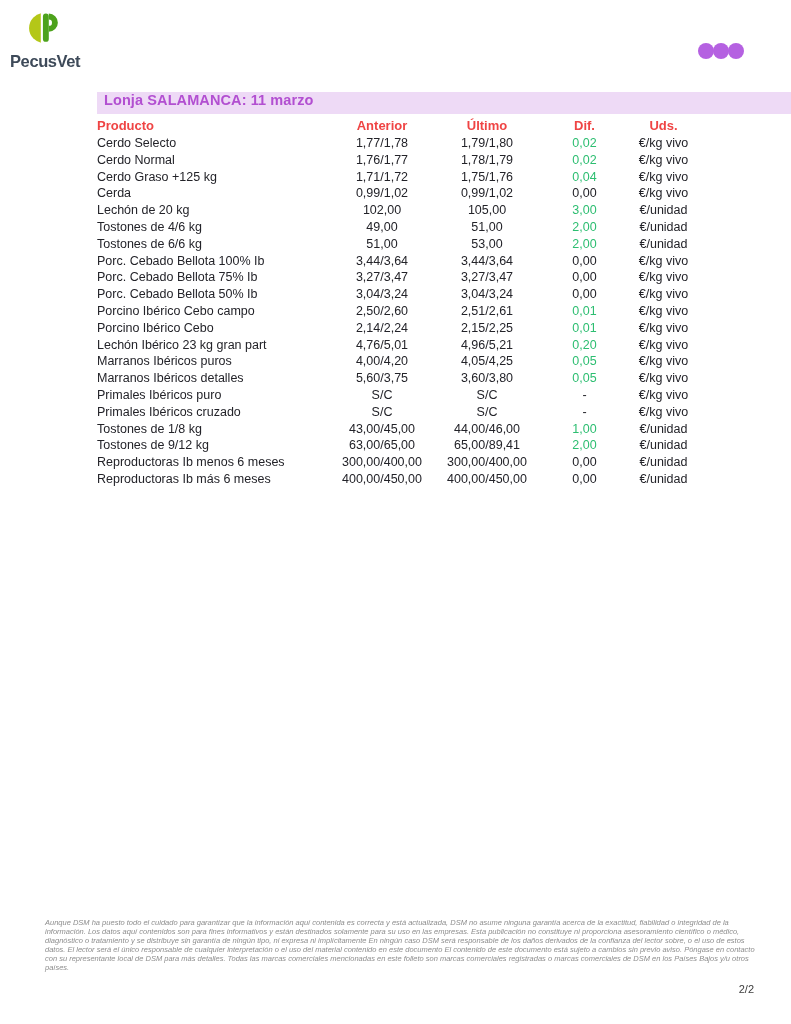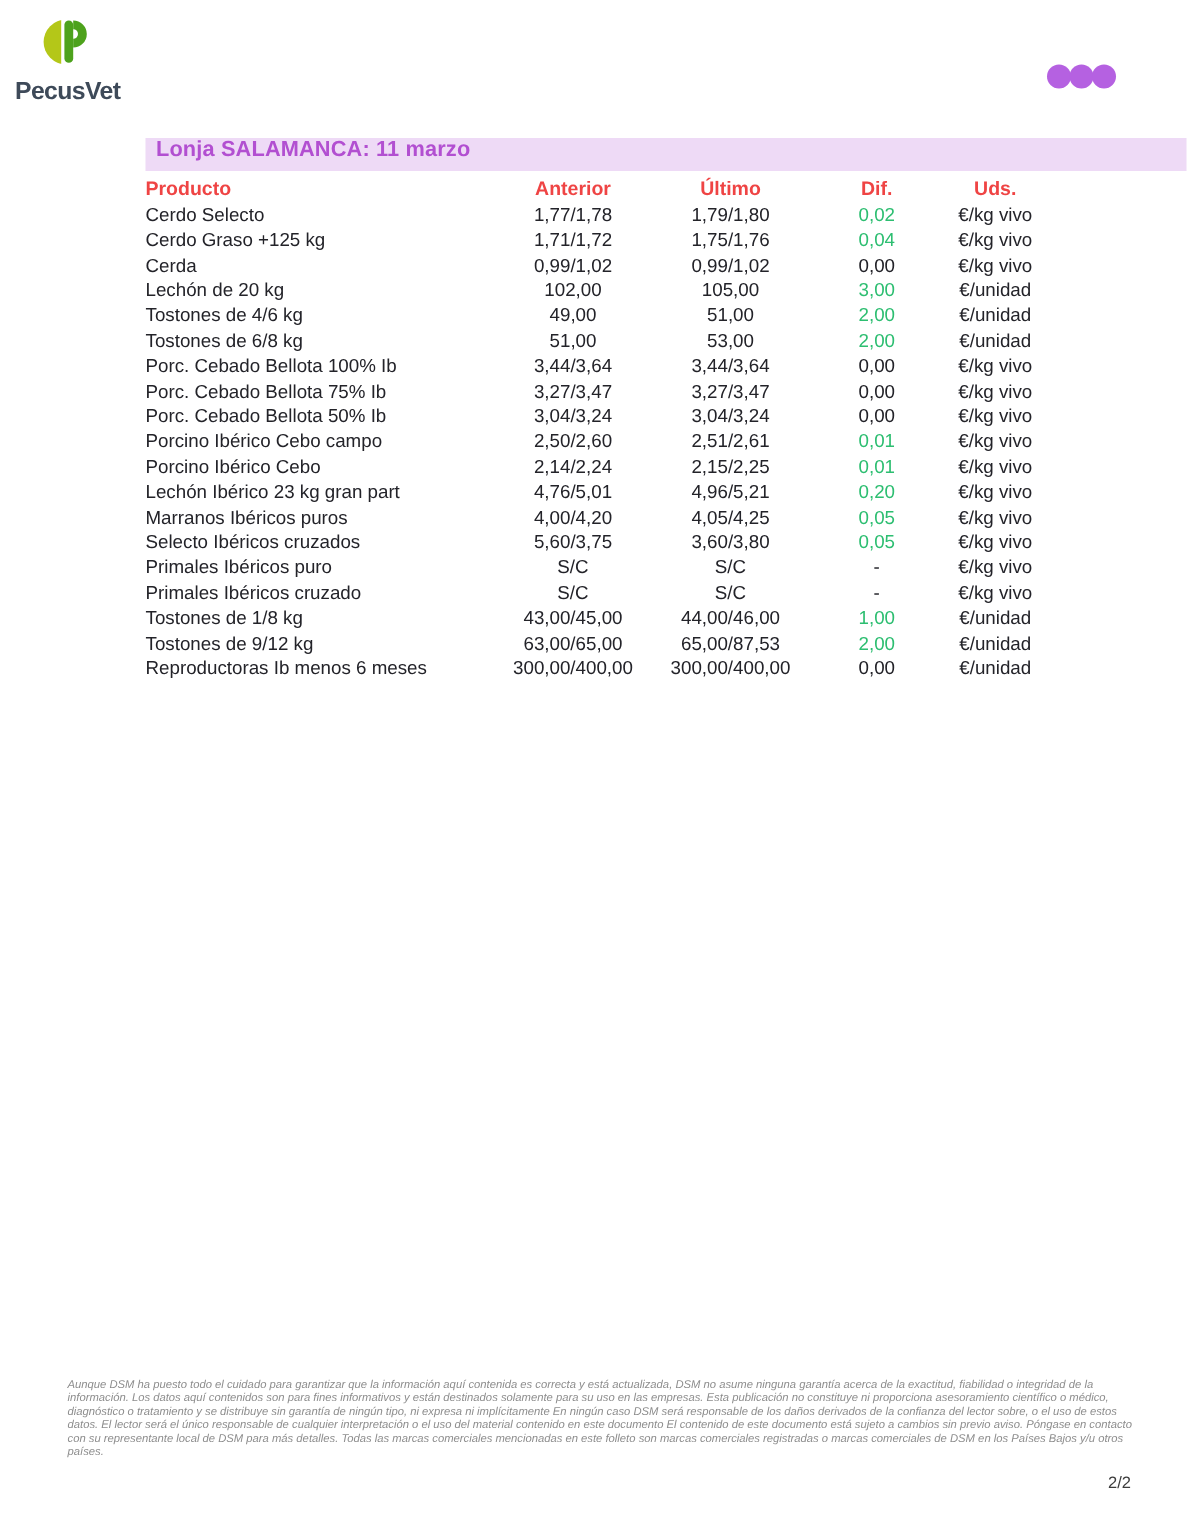--- a/index.html
+++ b/index.html
@@ -108,20 +108,27 @@
   </thead>
   <tbody>
       <tr>
         <td class="c-left">Cerdo Selecto</td>
         <td class="c-center">1,77/1,78</td>
         <td class="c-center">1,79/1,80</td>
         <td class="c-center positive">0,02</td>
         <td class="c-center">€/kg vivo</td>
       </tr>
       <tr>
+        <td class="c-left">Cerdo Normal</td>
+        <td class="c-center">1,76/1,77</td>
+        <td class="c-center">1,78/1,79</td>
+        <td class="c-center positive">0,02</td>
+        <td class="c-center">€/kg vivo</td>
+      </tr>
+      <tr>
         <td class="c-left">Cerdo Graso +125 kg</td>
         <td class="c-center">1,71/1,72</td>
         <td class="c-center">1,75/1,76</td>
         <td class="c-center positive">0,04</td>
         <td class="c-center">€/kg vivo</td>
       </tr>
       <tr>
         <td class="c-left">Cerda</td>
         <td class="c-center">0,99/1,02</td>
         <td class="c-center">0,99/1,02</td>
@@ -136,21 +143,21 @@
         <td class="c-center">€/unidad</td>
       </tr>
       <tr>
         <td class="c-left">Tostones de 4/6 kg</td>
         <td class="c-center">49,00</td>
         <td class="c-center">51,00</td>
         <td class="c-center positive">2,00</td>
         <td class="c-center">€/unidad</td>
       </tr>
       <tr>
-        <td class="c-left">Tostones de 6/8 kg</td>
+        <td class="c-left">Tostones de 6/6 kg</td>
         <td class="c-center">51,00</td>
         <td class="c-center">53,00</td>
         <td class="c-center positive">2,00</td>
         <td class="c-center">€/unidad</td>
       </tr>
       <tr>
         <td class="c-left">Porc. Cebado Bellota 100% Ib</td>
         <td class="c-center">3,44/3,64</td>
         <td class="c-center">3,44/3,64</td>
         <td class="c-center">0,00</td>
@@ -192,21 +199,21 @@
         <td class="c-center">€/kg vivo</td>
       </tr>
       <tr>
         <td class="c-left">Marranos Ibéricos puros</td>
         <td class="c-center">4,00/4,20</td>
         <td class="c-center">4,05/4,25</td>
         <td class="c-center positive">0,05</td>
         <td class="c-center">€/kg vivo</td>
       </tr>
       <tr>
-        <td class="c-left">Selecto Ibéricos cruzados</td>
+        <td class="c-left">Marranos Ibéricos detalles</td>
         <td class="c-center">5,60/3,75</td>
         <td class="c-center">3,60/3,80</td>
         <td class="c-center positive">0,05</td>
         <td class="c-center">€/kg vivo</td>
       </tr>
       <tr>
         <td class="c-left">Primales Ibéricos puro</td>
         <td class="c-center">S/C</td>
         <td class="c-center">S/C</td>
         <td class="c-center">-</td>
@@ -222,28 +229,35 @@
       <tr>
         <td class="c-left">Tostones de 1/8 kg</td>
         <td class="c-center">43,00/45,00</td>
         <td class="c-center">44,00/46,00</td>
         <td class="c-center positive">1,00</td>
         <td class="c-center">€/unidad</td>
       </tr>
       <tr>
         <td class="c-left">Tostones de 9/12 kg</td>
         <td class="c-center">63,00/65,00</td>
-        <td class="c-center">65,00/87,53</td>
+        <td class="c-center">65,00/89,41</td>
         <td class="c-center positive">2,00</td>
         <td class="c-center">€/unidad</td>
       </tr>
       <tr>
         <td class="c-left">Reproductoras Ib menos 6 meses</td>
         <td class="c-center">300,00/400,00</td>
         <td class="c-center">300,00/400,00</td>
         <td class="c-center">0,00</td>
         <td class="c-center">€/unidad</td>
       </tr>
+      <tr>
+        <td class="c-left">Reproductoras Ib más 6 meses</td>
+        <td class="c-center">400,00/450,00</td>
+        <td class="c-center">400,00/450,00</td>
+        <td class="c-center">0,00</td>
+        <td class="c-center">€/unidad</td>
+      </tr>
     </tbody>
 </table>
 
 <p class="disclaimer">Aunque DSM ha puesto todo el cuidado para garantizar que la información aquí contenida es correcta y está actualizada, DSM no asume ninguna garantía acerca de la exactitud, fiabilidad o integridad de la información. Los datos aquí contenidos son para fines informativos y están destinados solamente para su uso en las empresas. Esta publicación no constituye ni proporciona asesoramiento científico o médico, diagnóstico o tratamiento y se distribuye sin garantía de ningún tipo, ni expresa ni implícitamente En ningún caso DSM será responsable de los daños derivados de la confianza del lector sobre, o el uso de estos datos. El lector será el único responsable de cualquier interpretación o el uso del material contenido en este documento El contenido de este documento está sujeto a cambios sin previo aviso. Póngase en contacto con su representante local de DSM para más detalles. Todas las marcas comerciales mencionadas en este folleto son marcas comerciales registradas o marcas comerciales de DSM en los Países Bajos y/u otros países.</p>
 <div class="page-number">2/2</div>
 
 </body></html>

